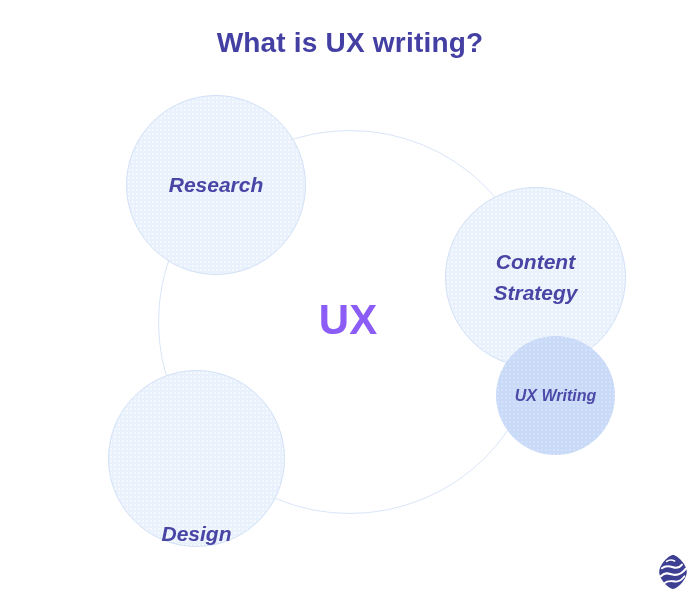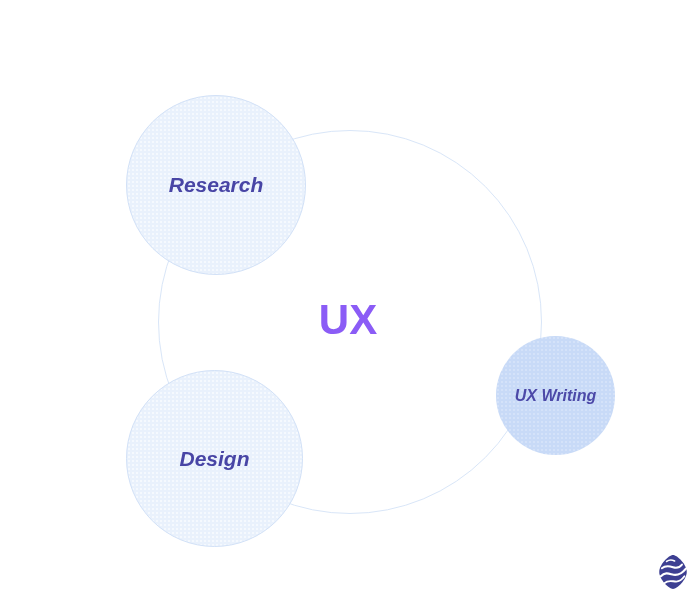--- a/index.html
+++ b/index.html
@@ -46,21 +46,21 @@
     text-align: center;
     color: #4845a5;
     font-weight: 700;
     z-index: 2;
     font-style: italic;
   }
   .bubble-label { display: block; }
   .bubble.research  { left: 126px; top:  95px; width: 180px; height: 180px; font-size: 21px; }
   .bubble.content-strategy { left: 445px; top: 187px; width: 181px; height: 181px; font-size: 21px; }
   .bubble.content-strategy .bubble-label { width: 120px; line-height: 1.45; }
-  .bubble.design    { left: 126px; top: 370px; width: 177px; height: 177px; font-size: 21px; }
+  .bubble.design    { left: 108px; top: 370px; width: 177px; height: 177px; font-size: 21px; align-items: flex-end; }
   .bubble.ux-writing {
     left: 496px; top: 336px; width: 119px; height: 119px;
     font-size: 16px;
     background-color: #c8daf7;
     background-image: radial-gradient(#d4e2f9 1px, transparent 1px);
     background-size: 4px 4px;
     border: none;
     z-index: 3;
     color: #4c49a8;
   }
@@ -83,27 +83,31 @@
     width: 32px;
     height: 36px;
     z-index: 4;
   }
 </style>
 </head>
 <body>
 
 <div class="stage">
 
+  <div class="title">What is UX writing?</div>
 
   <div class="outline-circle"></div>
 
   <div class="bubble research">
     <span class="bubble-label">Research</span>
   </div>
 
+  <div class="bubble content-strategy">
+    <span class="bubble-label">Content Strategy</span>
+  </div>
 
   <div class="bubble design">
     <span class="bubble-label">Design</span>
   </div>
 
   <div class="bubble ux-writing">
     <span class="bubble-label">UX Writing</span>
   </div>
 
   <div class="ux-label">UX</div>

